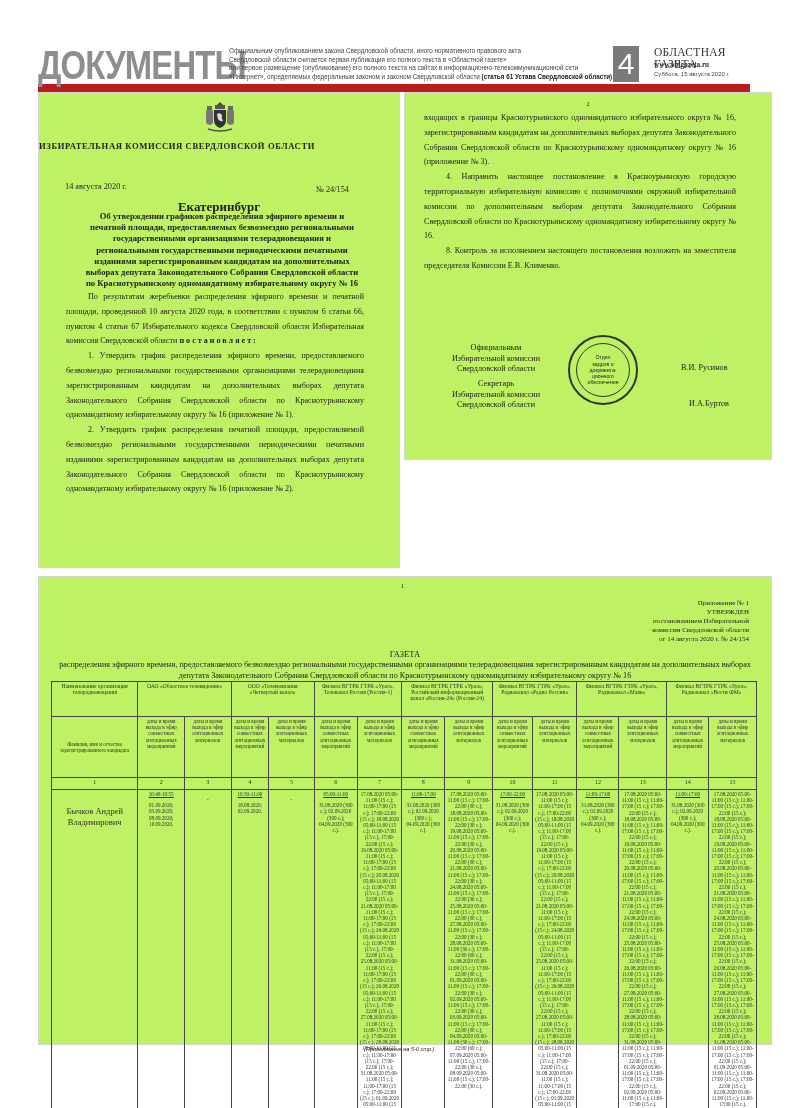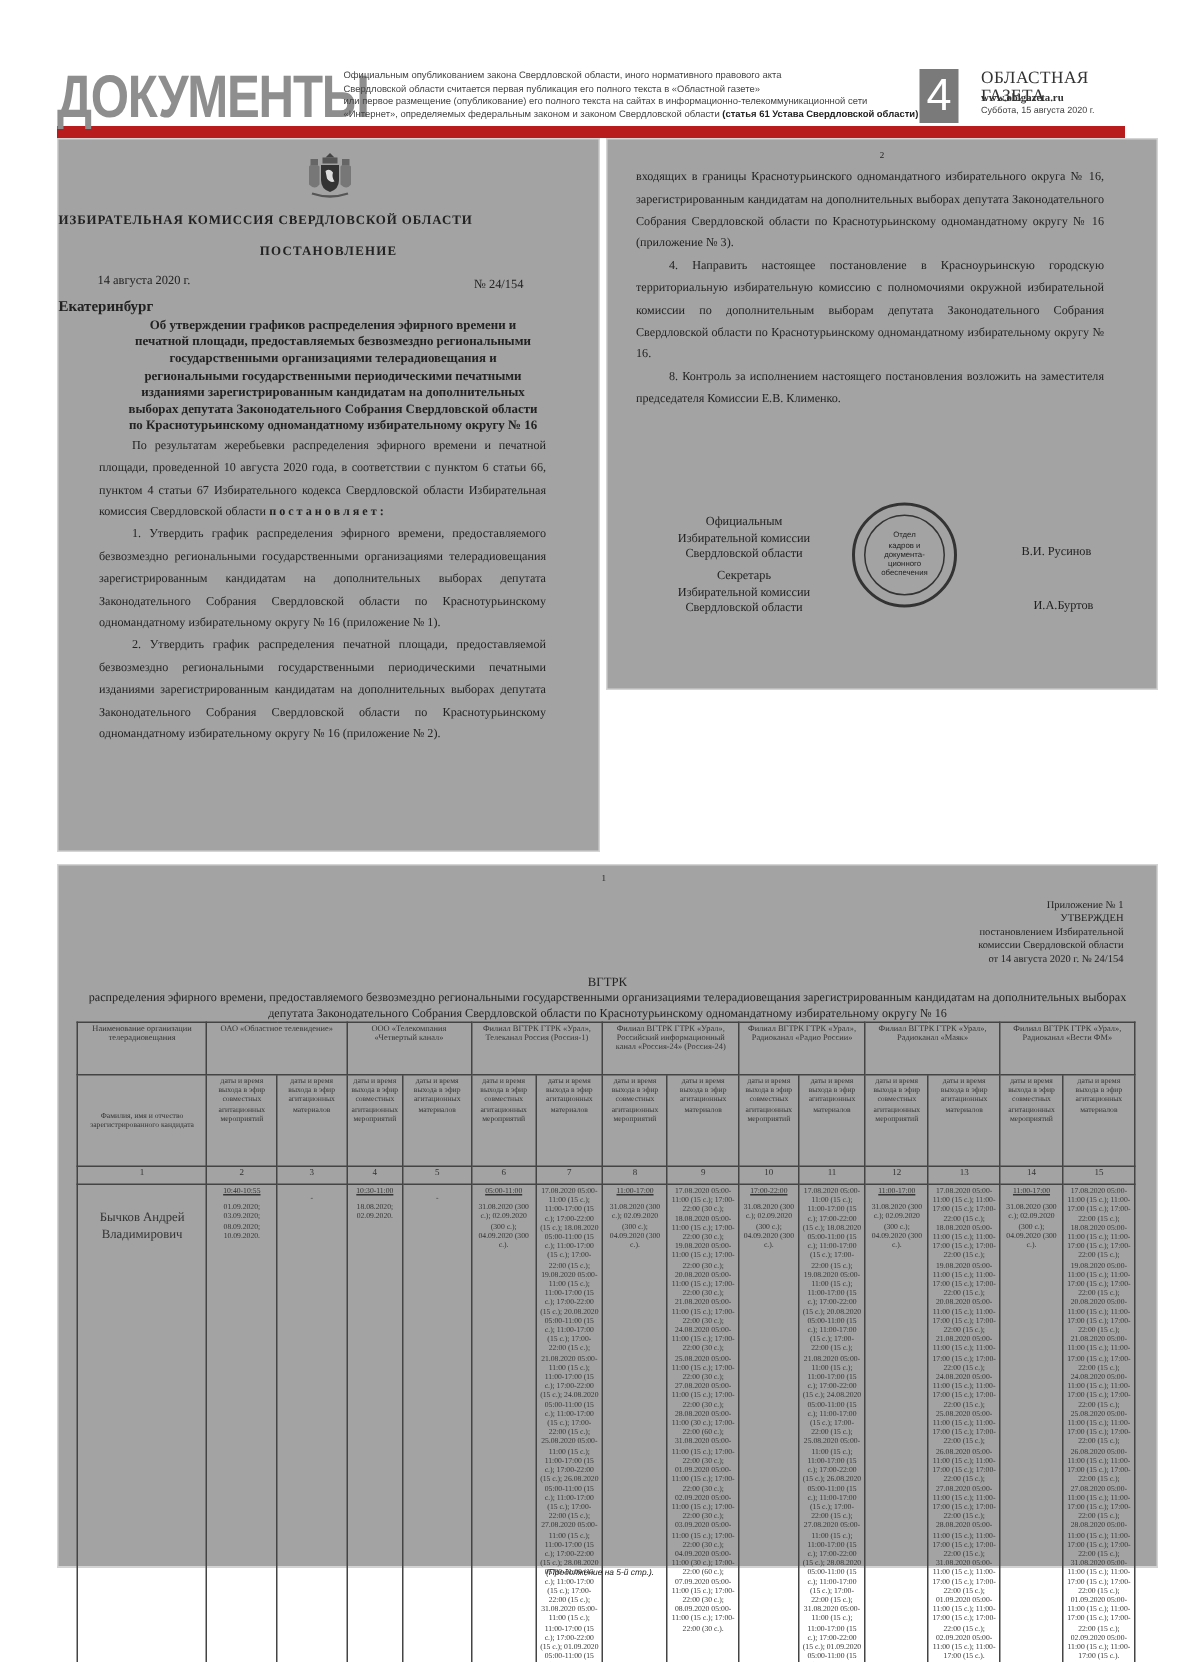--- a/index.html
+++ b/index.html
@@ -6,32 +6,32 @@
   body { width:800px; height:1108px; position:relative; overflow:hidden; font-family:"Liberation Serif", serif; color:#222; }
   .masthead { position:absolute; left:38px; top:44px; width:712px; height:40px; border-bottom:8px solid #b91c1c; }
   .mast-title { position:absolute; left:0; top:2px; font-family:"Liberation Sans", sans-serif; font-weight:bold; font-size:40px; letter-spacing:-1px; color:#8e8e8e; line-height:38px; transform:scaleX(0.82); transform-origin:left; }
   .mast-desc { position:absolute; left:191px; top:3px; width:385px; font-size:6.3px; line-height:8.6px; color:#444; font-family:"Liberation Sans", sans-serif; }
   .mast-desc b { color:#222; }
   .mast-num { position:absolute; left:575px; top:2px; width:26px; height:36px; background:#7a7a7a; color:#fff; font-size:30px; text-align:center; line-height:36px; font-family:"Liberation Sans", sans-serif; }
   .mast-paper { position:absolute; left:616px; top:2px; font-size:11.5px; color:#333; letter-spacing:0.3px; }
   .mast-url { position:absolute; left:616px; top:17px; font-size:7.2px; font-weight:bold; color:#333; }
   .mast-date { position:absolute; left:616px; top:27px; font-size:6px; color:#444; font-family:"Liberation Sans", sans-serif; }
 
-  .page { position:absolute; border:1px solid #d4d4d4; background:#a3a3a3; }
+  .page { position:absolute; border:1px solid #d4d4d4; background:#bef264; }
   #p1 { left:38px; top:92px; width:360px; height:474px; }
   #p2 { left:404px; top:92px; width:366px; height:366px; }
   #p3 { left:38px; top:576px; width:732px; height:467px; }
 
   .just { text-align:justify; }
   .coat { position:absolute; left:163px; top:6px; width:36px; height:36px; }
   .p1-org { position:absolute; left:0; top:48px; width:360px; font-weight:bold; font-size:8.6px; letter-spacing:0.6px; }
   .p1-kind { position:absolute; left:0; top:69px; width:360px; text-align:center; font-weight:bold; font-size:8.6px; letter-spacing:0.8px; }
   .p1-date { position:absolute; left:26px; top:89px; font-size:8.3px; }
   .p1-no { position:absolute; right:50px; top:92px; font-size:8.3px; }
-  .p1-city { position:absolute; left:0; top:106px; width:360px; font-size:10px; font-weight:bold; }
+  .p1-city { position:absolute; left:0; top:106px; width:360px; text-align:center; font-size:13px; font-weight:bold; }
   .p1-title { position:absolute; left:45px; top:118px; width:276px; text-align:center; font-weight:bold; font-size:8.6px; line-height:11.2px; }
   .p1-body { position:absolute; left:27px; top:197px; width:298px; font-size:8.1px; line-height:14.8px; }
   .p1-body p, .p2-body p { margin:0; text-indent:22px; }
 
   .p2-pageno { position:absolute; left:0; top:8px; width:366px; text-align:center; font-size:6px; }
   .p2-body { position:absolute; left:19px; top:18px; width:312px; font-size:8.1px; line-height:14.8px; }
   .sig-role { position:absolute; width:110px; text-align:center; font-size:8.2px; line-height:10.6px; }
   .sig-name { position:absolute; font-size:8.2px; }
   .stamp { position:absolute; left:163px; top:242px; width:70px; height:70px; border-radius:50%; border:2px solid #333; box-sizing:border-box; }
   .stamp-inner { position:absolute; left:6px; top:6px; width:54px; height:54px; border-radius:50%; border:1px solid #333; box-sizing:border-box; display:flex; align-items:center; justify-content:center; text-align:center; font-family:"Liberation Sans", sans-serif; font-size:5.2px; line-height:6.2px; }
@@ -74,21 +74,20 @@
     <rect x="13" y="6" width="10" height="4" fill="#555"></rect>
     <path d="M12 11 h12 v10 q0 6 -6 8 q-6 -2 -6 -8z" fill="#333"></path>
     <path d="M15 15 q3 -2 5 1 q-1 3 1 6 q-3 1 -5 -2z" fill="#ddd"></path>
     <path d="M4 12 q3 -4 7 0 v12 q-3 4 -7 0z" fill="#777"></path>
     <path d="M25 12 q3 -4 7 0 v12 q-3 4 -7 0z" fill="#777"></path>
     <rect x="5" y="7" width="5" height="4" fill="#666"></rect>
     <rect x="26" y="7" width="5" height="4" fill="#666"></rect>
     <path d="M6 30 q12 4 24 0" stroke="#555" stroke-width="1.5" fill="none"></path>
   </svg>
   <div class="p1-org">ИЗБИРАТЕЛЬНАЯ КОМИССИЯ СВЕРДЛОВСКОЙ ОБЛАСТИ</div>
-  <div class="p1-kind">ПОСТАНОВЛЕНИЕ</div>
   <div class="p1-date">14 августа 2020 г.</div>
   <div class="p1-no">№ 24/154</div>
   <div class="p1-city">Екатеринбург</div>
   <div class="p1-title">Об утверждении графиков распределения эфирного времени и печатной площади, предоставляемых безвозмездно региональными государственными организациями телерадиовещания и региональными государственными периодическими печатными изданиями зарегистрированным кандидатам на дополнительных выборах депутата Законодательного Собрания Свердловской области по Краснотурьинскому одномандатному избирательному округу № 16</div>
   <div class="p1-body just">
     <p><span>По результатам жеребьевки распределения эфирного времени и печатной площади, проведенной 10 августа 2020 года, в соответствии с пунктом 6 статьи 66, пунктом 4 статьи 67 Избирательного кодекса Свердловской области Избирательная комиссия Свердловской области</span> <b style="letter-spacing:2px">постановляет:</b></p>
     <p>1. Утвердить график распределения эфирного времени, предоставляемого безвозмездно региональными государственными организациями телерадиовещания зарегистрированным кандидатам на дополнительных выборах депутата Законодательного Собрания Свердловской области по Краснотурьинскому одномандатному избирательному округу № 16 (приложение № 1).</p>
     <p>2. Утвердить график распределения печатной площади, предоставляемой безвозмездно региональными государственными периодическими печатными изданиями зарегистрированным кандидатам на дополнительных выборах депутата Законодательного Собрания Свердловской области по Краснотурьинскому одномандатному избирательному округу № 16 (приложение № 2).</p>
   </div>
 </div>
@@ -127,21 +126,21 @@
 
 <div class="page" id="p3">
   <div class="p3-pageno">1</div>
   <div class="appr">
     <div>Приложение № 1</div>
       <div>УТВЕРЖДЕН</div>
       <div>постановлением Избирательной</div>
       <div>комиссии Свердловской области</div>
       <div>от 14 августа 2020 г. № 24/154</div>
   </div>
-  <div class="graf-title">ВГТРК</div>
+  <div class="graf-title">ГАЗЕТА</div>
   <div class="graf-sub">распределения эфирного времени, предоставляемого безвозмездно региональными государственными организациями телерадиовещания зарегистрированным кандидатам на дополнительных выборах депутата Законодательного Собрания Свердловской области по Краснотурьинскому одномандатному избирательному округу № 16</div>
 
   <table class="grid">
     <colgroup>
       <col style="width:78px">
         <col style="width:42px">
         <col style="width:42px">
         <col style="width:34px">
         <col style="width:41px">
         <col style="width:39px">

